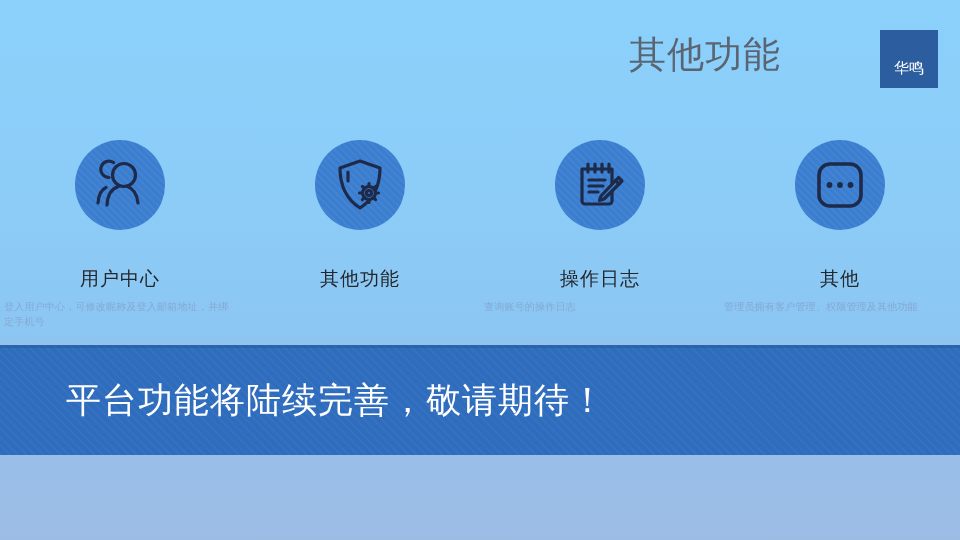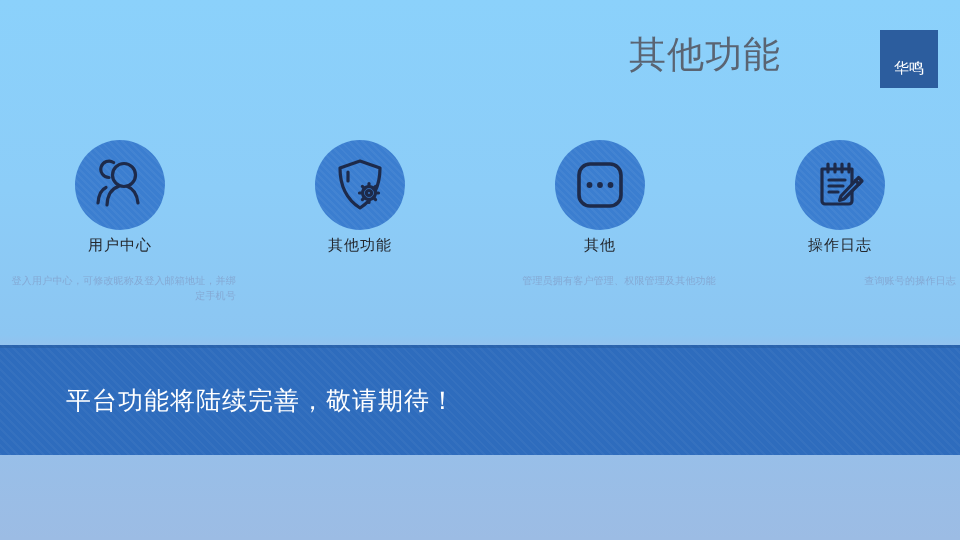--- a/index.html
+++ b/index.html
@@ -75,31 +75,31 @@
       repeating-linear-gradient(45deg, rgba(255,255,255,0.045) 0 2px, rgba(0,0,0,0) 2px 5px),
       #3b7ed0;
     display: flex;
     align-items: center;
     justify-content: center;
   }
   .icon-circle svg {
     display: block;
   }
   .feature-label {
-    margin-top: 3px;
-    font-size: 15px;
+    margin-top: 37px;
+    font-size: 19px;
     line-height: 24px;
     color: #24282e;
     letter-spacing: 1px;
     white-space: nowrap;
   }
   .feature-desc {
-    margin-top: 16px;
+    margin-top: 8px;
     width: 232px;
-    text-align: right;
+    text-align: left;
     font-size: 10px;
     line-height: 15px;
     color: #84a9d4;
     letter-spacing: 0.2px;
   }
   
   .banner {
     position: absolute;
     left: 0;
     top: 345px;
@@ -107,21 +107,21 @@
     height: 110px;
     background:
       repeating-linear-gradient(45deg, rgba(255,255,255,0.035) 0 2px, rgba(0,0,0,0) 2px 6px),
       #2e6cbd;
     display: flex;
     align-items: center;
   }
   .banner-text {
     margin-left: 66px;
     color: #ffffff;
-    font-size: 25px;
+    font-size: 35px;
     line-height: 36px;
     letter-spacing: 1px;
   }
   .banner-topline {
     position: absolute;
     left: 0;
     top: 345px;
     width: 960px;
     height: 3px;
     background: rgba(40,92,160,0.55);
@@ -163,45 +163,45 @@
           <circle cx="36" cy="35" r="6.4" fill="#3b7ed0"></circle>
           <circle cx="36" cy="35" r="2.5"></circle>
           <path d="M36 25.5v3M36 41.5v3M26.5 35h3M42.5 35h3M29.4 28.4l2.1 2.1M40.5 39.5l2.1 2.1M42.6 28.4l-2.1 2.1M31.5 39.5l-2.1 2.1"></path>
         </svg>
       </div>
       <div class="feature-label">其他功能</div>
     </div>
 
     <div class="feature">
       <div class="icon-circle">
-        <svg width="52" height="52" viewBox="0 0 52 52" fill="none" stroke="#1d2a4a" stroke-width="3.6">
-          <rect x="5" y="5" width="42" height="42" rx="11"></rect>
-          <circle cx="15.5" cy="26" r="2.9" fill="#1d2a4a" stroke="none"></circle>
-          <circle cx="26" cy="26" r="2.9" fill="#1d2a4a" stroke="none"></circle>
-          <circle cx="36.5" cy="26" r="2.9" fill="#1d2a4a" stroke="none"></circle>
-        </svg>
-      </div>
-      <div class="feature-label">其他</div>
-      <div class="feature-desc">管理员拥有客户管理、权限管理及其他功能</div>
-    </div>
-
-    <div class="feature">
-      <div class="icon-circle">
         <svg width="54" height="54" viewBox="0 0 54 54" fill="none" stroke="#1d2a4a" stroke-width="3.2" stroke-linecap="round" stroke-linejoin="round">
           <path d="M9 11h30v32a3 3 0 0 1 -3 3H12a3 3 0 0 1 -3 -3Z"></path>
           <path d="M15 6v8M22 6v8M29 6v8M36 6v8"></path>
           <path d="M16 22h16M16 28h14M16 34h9"></path>
           <path d="M45.5 19.5 L49 23 L31 41 L26.5 42.5 L28 38 Z" fill="#3b7ed0"></path>
           <path d="M42.5 22.5 L46 26"></path>
         </svg>
       </div>
       <div class="feature-label">操作日志</div>
       <div class="feature-desc">查询账号的操作日志</div>
     </div>
 
+    <div class="feature">
+      <div class="icon-circle">
+        <svg width="52" height="52" viewBox="0 0 52 52" fill="none" stroke="#1d2a4a" stroke-width="3.6">
+          <rect x="5" y="5" width="42" height="42" rx="11"></rect>
+          <circle cx="15.5" cy="26" r="2.9" fill="#1d2a4a" stroke="none"></circle>
+          <circle cx="26" cy="26" r="2.9" fill="#1d2a4a" stroke="none"></circle>
+          <circle cx="36.5" cy="26" r="2.9" fill="#1d2a4a" stroke="none"></circle>
+        </svg>
+      </div>
+      <div class="feature-label">其他</div>
+      <div class="feature-desc">管理员拥有客户管理、权限管理及其他功能</div>
+    </div>
+
   </div>
 
   <div class="banner">
     <div class="banner-text">平台功能将陆续完善，敬请期待！</div>
   </div>
   <div class="banner-topline"></div>
 
 </div>
 
 </body></html>

